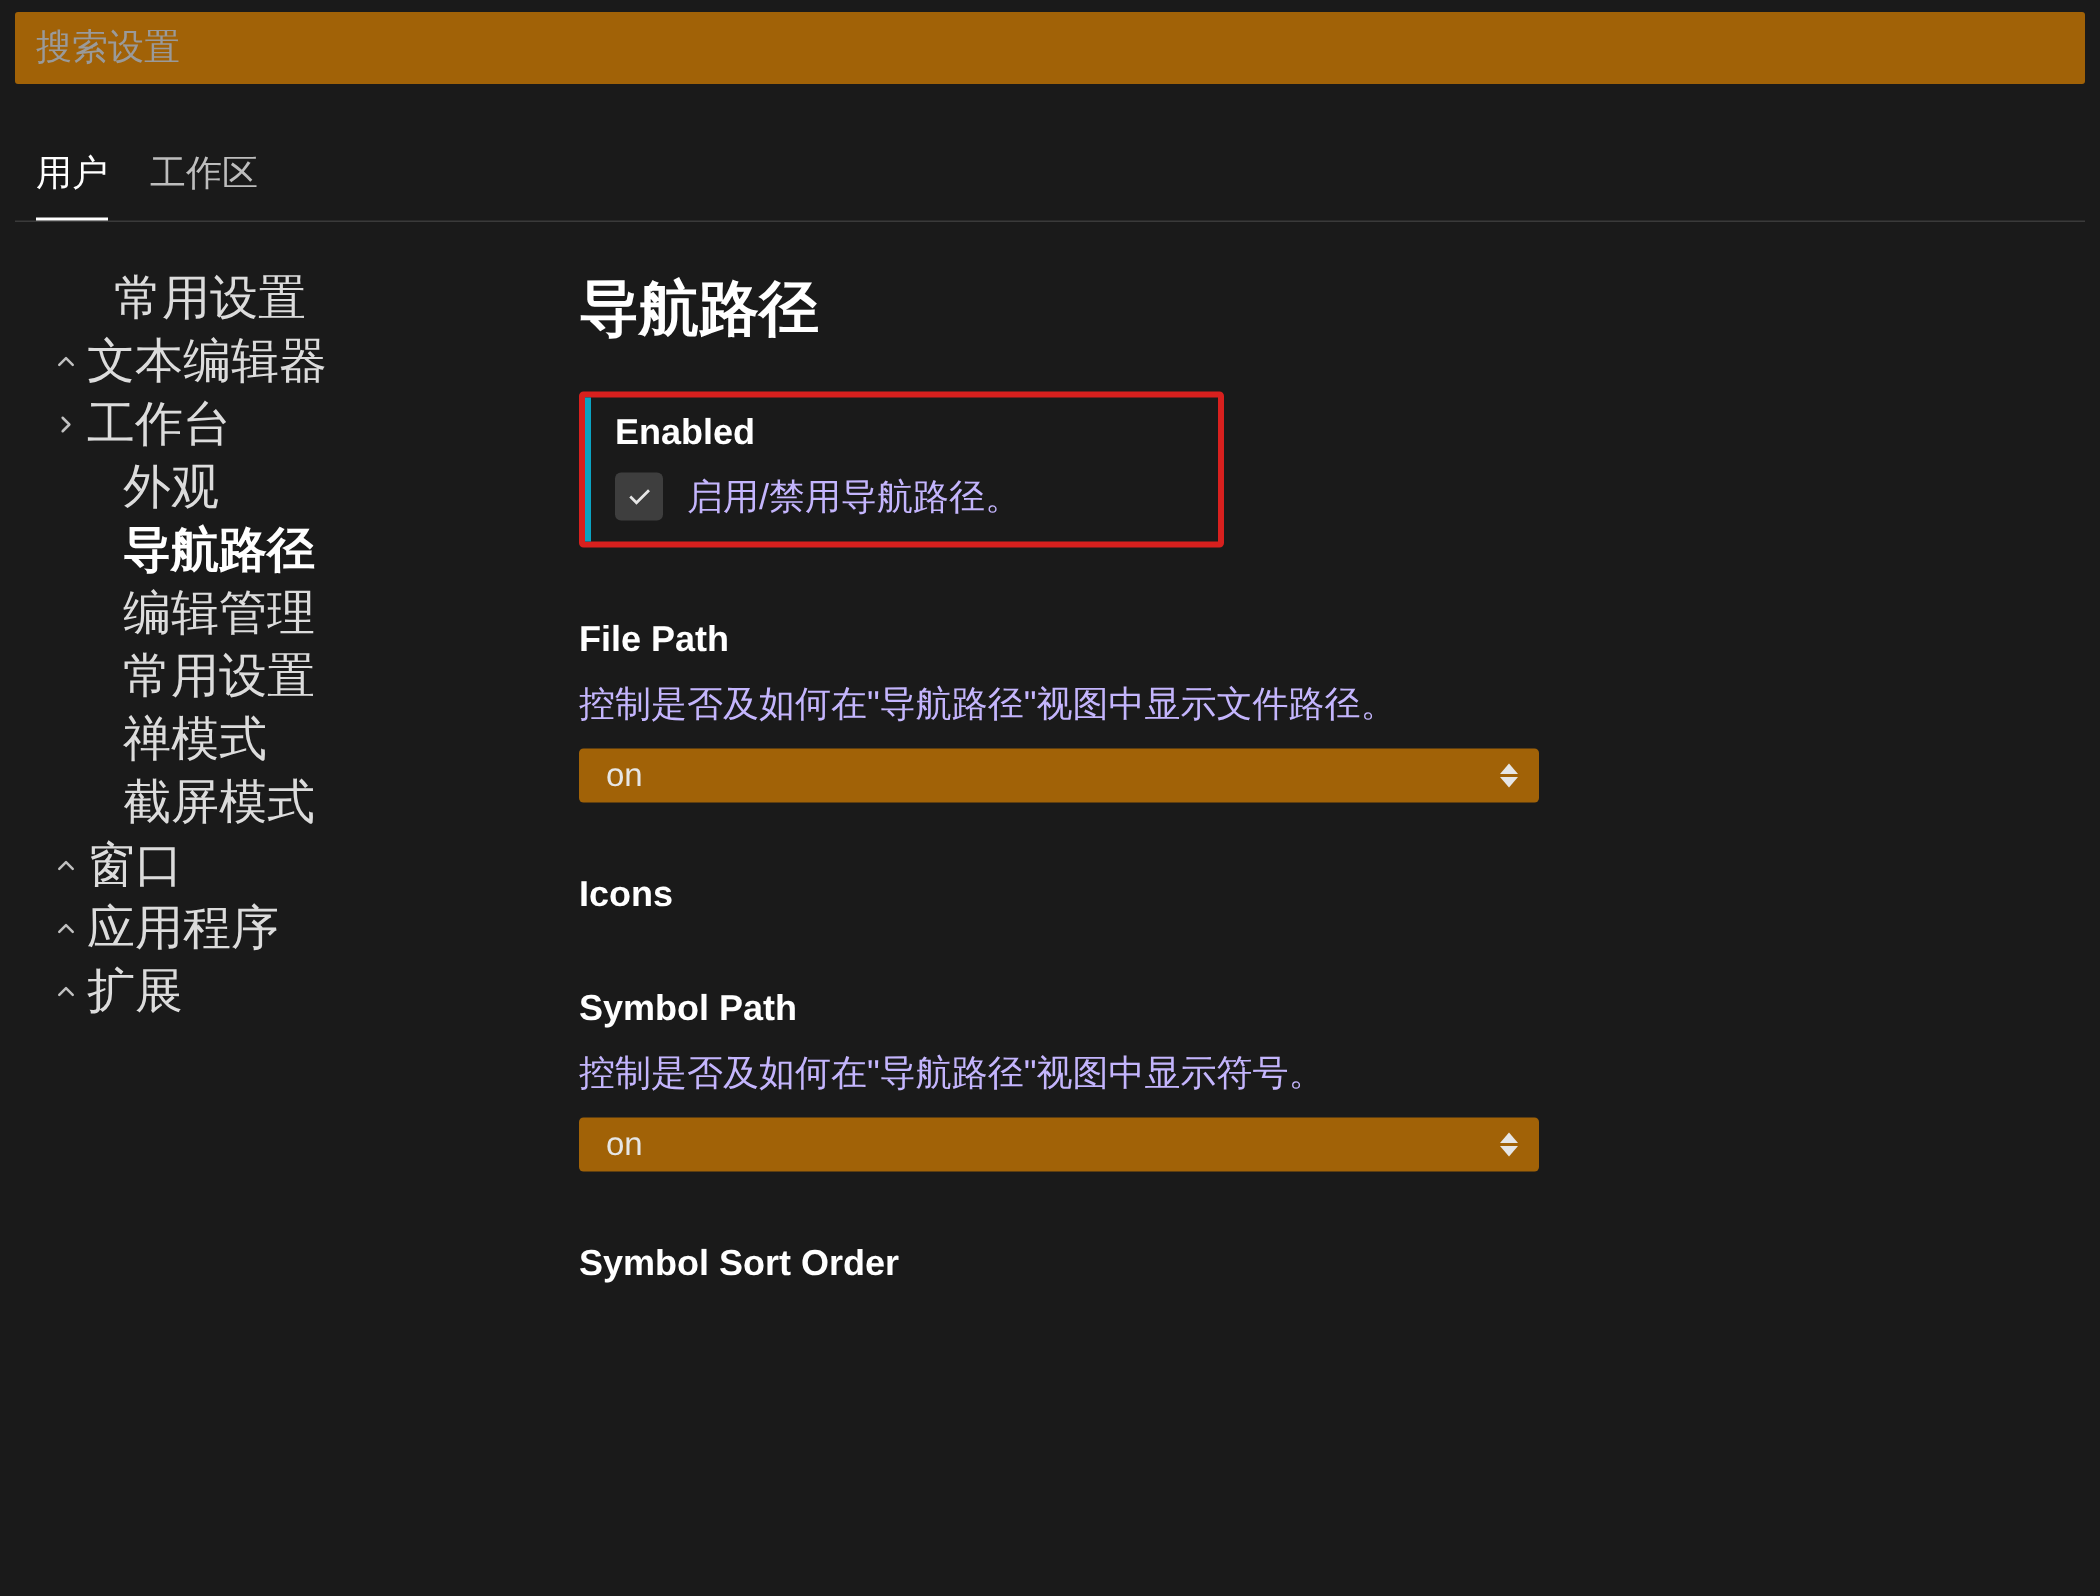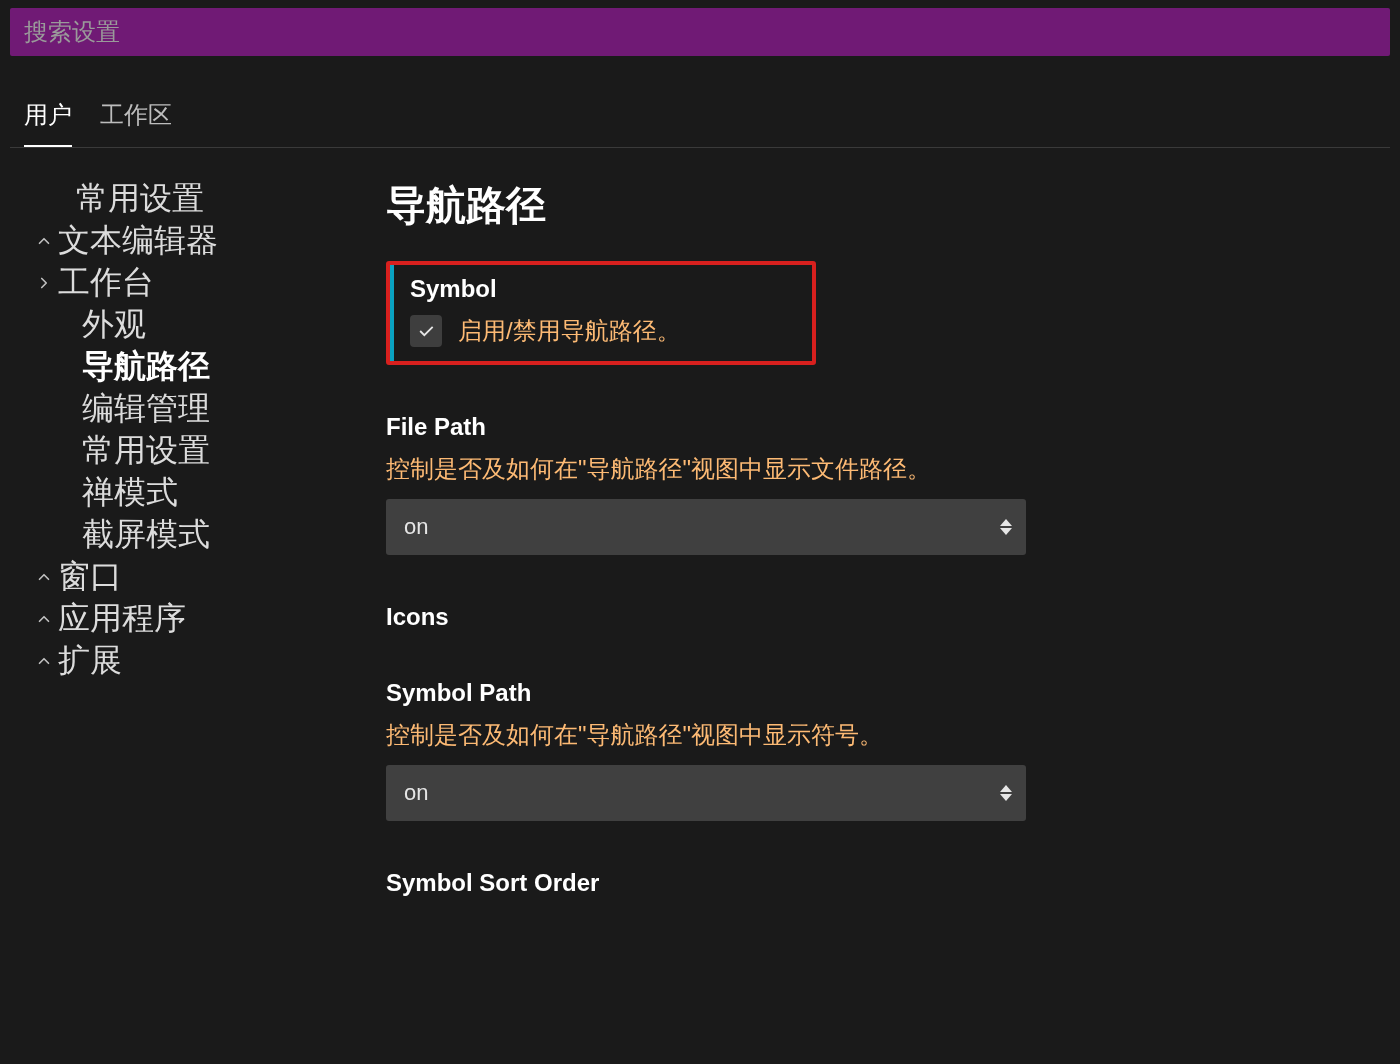--- a/index.html
+++ b/index.html
@@ -13,21 +13,21 @@
   }
   .root {
     padding: 8px 10px 0 10px;
     width: 100%;
     height: 100%;
   }
 
   
   .search-wrap {
     width: 100%;
-    background: #701a75;
+    background: #a16207;
     border-radius: 2px;
     height: 48px;
     display: flex;
     align-items: center;
     padding: 0 14px;
   }
   .search-input {
     background: transparent;
     border: none;
     outline: none;
@@ -113,21 +113,21 @@
     padding-left: 0;
   }
   .setting-title {
     font-size: 24px;
     font-weight: 700;
     color: #ffffff;
     margin-bottom: 12px;
   }
   .setting-desc {
     font-size: 24px;
-    color: #fdba74;
+    color: #c4b5fd;
     margin-bottom: 14px;
   }
   .row-check {
     display: flex;
     align-items: center;
     gap: 16px;
   }
   .checkbox {
     width: 32px;
     height: 32px;
@@ -154,22 +154,22 @@
     position: absolute;
     left: 0; top: 0; bottom: 0;
     width: 4px;
     background: #0aa3c2;
   }
   .highlight-box .inner { padding-left: 20px; }
 
   
   .select {
     width: 640px;
-    height: 56px;
-    background: #404040;
+    height: 36px;
+    background: #a16207;
     border-radius: 3px;
     display: flex;
     align-items: center;
     justify-content: space-between;
     padding: 0 14px 0 18px;
     cursor: pointer;
     color: #e6e6e6;
     font-size: 22px;
   }
   .select .sort-icon {
@@ -270,21 +270,21 @@
       </div>
     </div>
 
     <div class="main">
 
       <div class="section-title">导航路径</div>
 
       <div class="highlight-box">
         <div class="accent"></div>
         <div class="inner">
-          <div class="setting-title">Symbol</div>
+          <div class="setting-title">Enabled</div>
           <div class="row-check">
             <span class="checkbox">
               <svg viewBox="0 0 24 24">
                   <path d="M5 12l5 5L20 7"></path>
                 </svg>
             </span>
             <span class="setting-desc" style="margin-bottom:0">启用/禁用导航路径。</span>
           </div>
         </div>
       </div>

